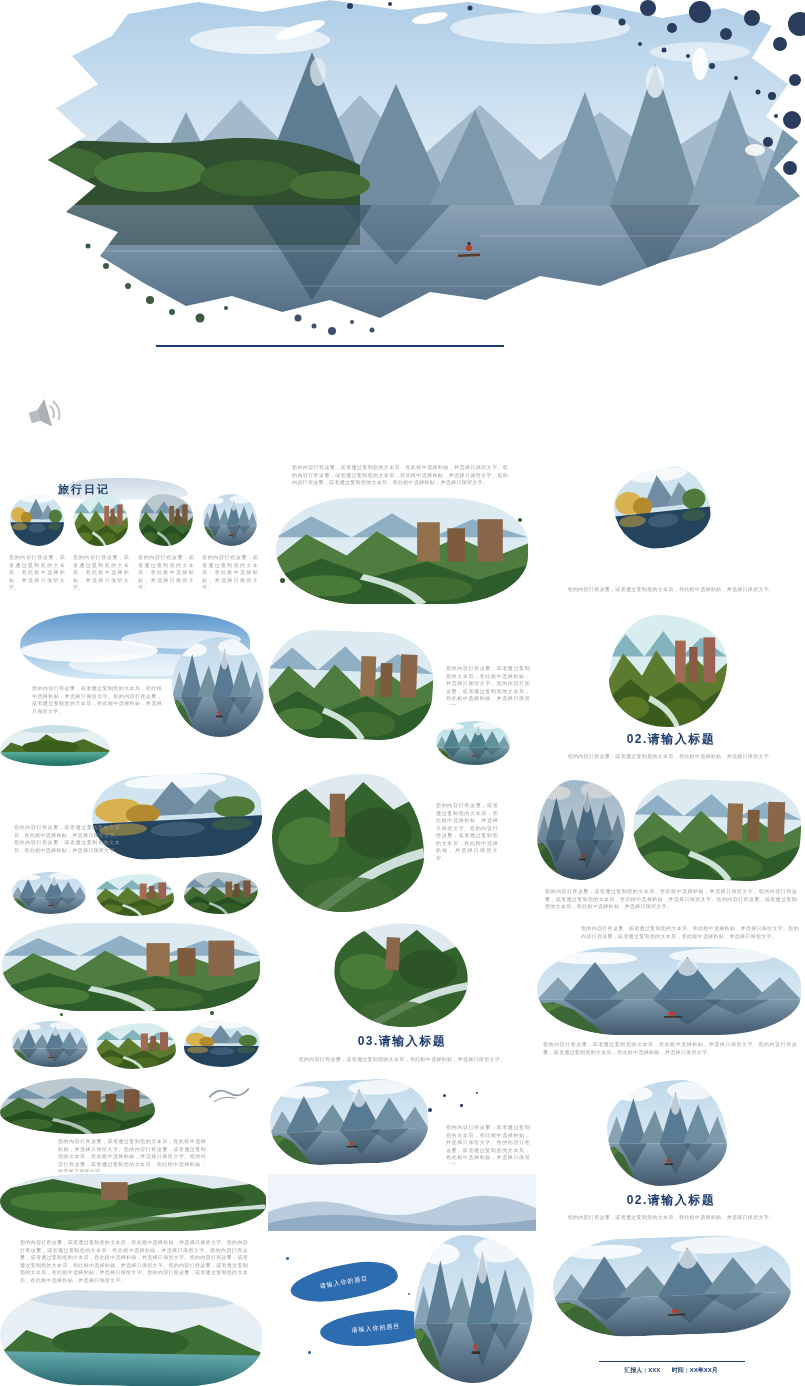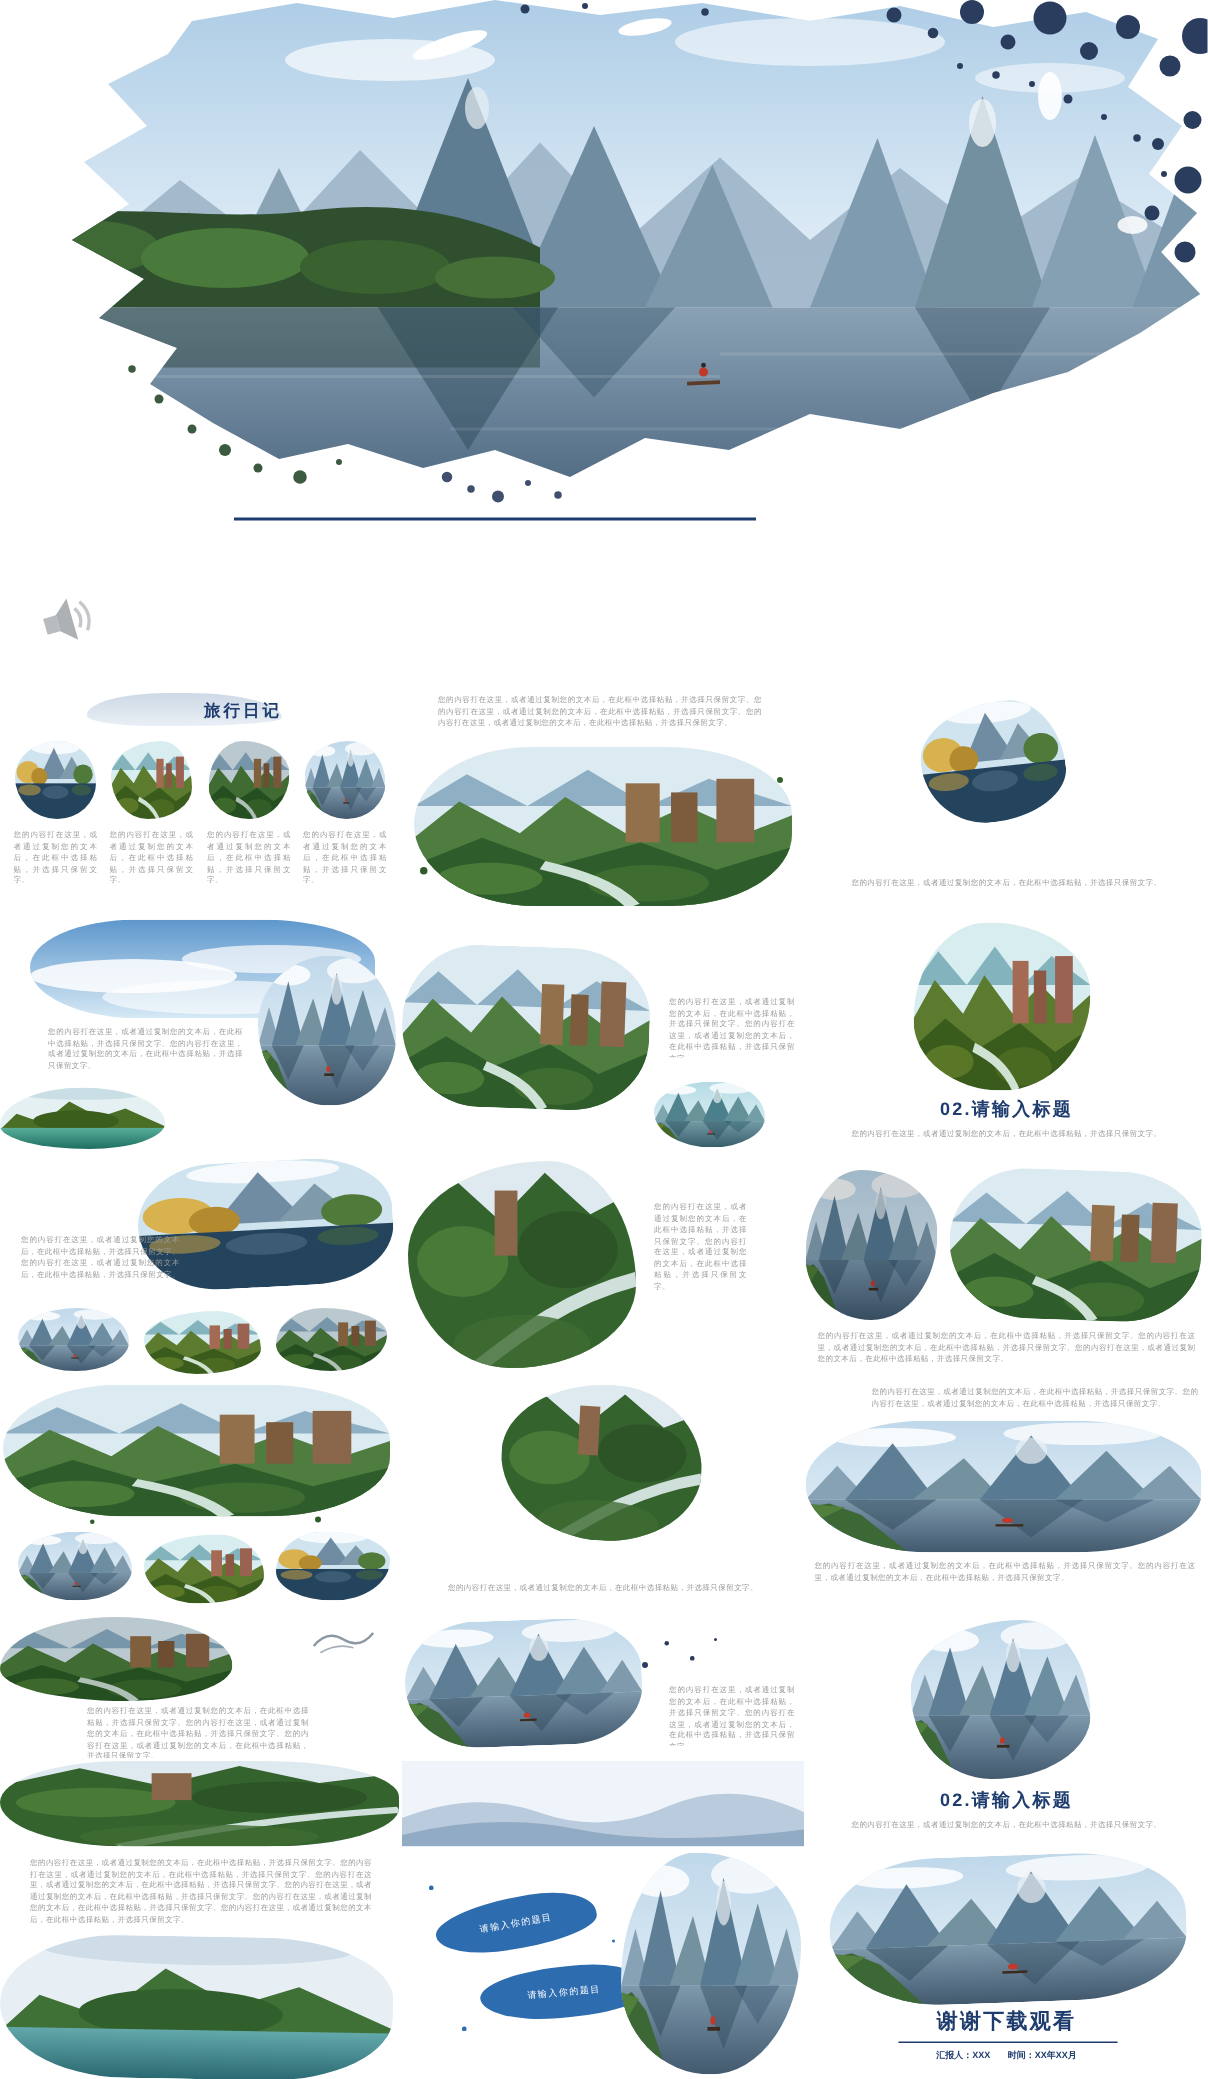--- a/index.html
+++ b/index.html
@@ -25,24 +25,24 @@
   .bl-c{border-radius:42% 58% 50% 50%/58% 42% 58% 42%;}
   .bl-t{border-radius:50% 50% 46% 54%/62% 58% 42% 38%;}
   .bl-w{border-radius:48% 52% 50% 50%/75% 65% 70% 80%;}
   .f-teal{filter:hue-rotate(-18deg) saturate(1.15);}
   .f-dark{filter:brightness(.85) saturate(1.1);}
   .tiny{position:absolute;margin:0;font-size:5px;line-height:7.5px;color:#9a9a9a;
         text-align:justify;letter-spacing:.3px;overflow:hidden;}
   .tinyc{text-align:center;}
   .sec-title{position:absolute;left:0;width:100%;text-align:center;font-weight:bold;
              color:#1e3c6e;font-size:12px;letter-spacing:1.5px;}
-  .cloud-tag{position:absolute;left:58px;top:4px;width:130px;height:22px;
+  .cloud-tag{position:absolute;left:58px;top:20px;width:130px;height:22px;
              background:linear-gradient(#cdd9e6,#e9eff5);
              border-radius:46% 54% 62% 38%/75% 85% 28% 36%;
-             display:flex;align-items:center;justify-content:flex-end;}
+             display:flex;align-items:center;justify-content:flex-start;}
   .cloud-txt{font-size:11px;font-weight:bold;color:#1e3c6e;letter-spacing:2px;}
   .brush{position:absolute;background:#2e6cb0;display:flex;align-items:center;
          justify-content:center;color:#fff;font-size:6px;letter-spacing:1px;
          border-radius:58% 42% 52% 48%/52% 58% 42% 55%;}
   .dot{position:absolute;border-radius:50%;}
   .rule-s{position:absolute;height:1px;background:#1e3c6e;}
   .credit{position:absolute;width:100%;text-align:center;font-size:6px;font-weight:bold;color:#1e3c6e;}
   .credit span{margin:0 5px;}
   .defs{position:absolute;width:0;height:0;overflow:hidden;}
 </style>
@@ -429,20 +429,21 @@
       </svg>
     </div>
 </div>
 
 <div class="cell" style="left:268px;top:923px">
   <div class="blob bl-a" style="left:66px;top:0;width:134px;height:104px;transform:rotate(3deg)">
       <svg viewBox="0 0 100 70" preserveAspectRatio="none">
         <use href="#sc-river"></use>
       </svg>
     </div>
+  <div class="sec-title" style="top:110px">03.请输入标题</div>
   <p class="tiny tinyc" style="left:14px;top:133px;width:240px;height:9px">您的内容打在这里，或者通过复制您的文本后，在此框中选择粘贴，并选择只保留文字。</p>
 </div>
 
 <div class="cell" style="left:537px;top:923px">
   <p class="tiny" style="left:44px;top:2px;width:218px;height:17px">您的内容打在这里，或者通过复制您的文本后，在此框中选择粘贴，并选择只保留文字。您的内容打在这里，或者通过复制您的文本后，在此框中选择粘贴，并选择只保留文字。</p>
   <div class="blob bl-w" style="left:0;top:24px;width:264px;height:88px">
       <svg viewBox="0 0 100 70" preserveAspectRatio="none">
         <use href="#sc-karst"></use>
       </svg>
     </div>
@@ -522,19 +523,18 @@
       </svg>
     </div>
 </div>
 
 <div class="cell" style="left:537px;top:1233px">
   <div class="blob bl-w" style="left:16px;top:4px;width:238px;height:98px;transform:rotate(-2deg)">
       <svg viewBox="0 0 100 70" preserveAspectRatio="none">
         <use href="#sc-karst"></use>
       </svg>
     </div>
-  <div class="sec-title" style="top:106px;font-size:14px">谢谢下载观看</div>
   <div class="rule-s" style="left:62px;top:128px;width:146px"></div>
   <div class="credit" style="top:133px">
     <span>汇报人：XXX</span>
     <span>时间：XX年XX月</span>
   </div>
 </div>
 
 </body></html>

